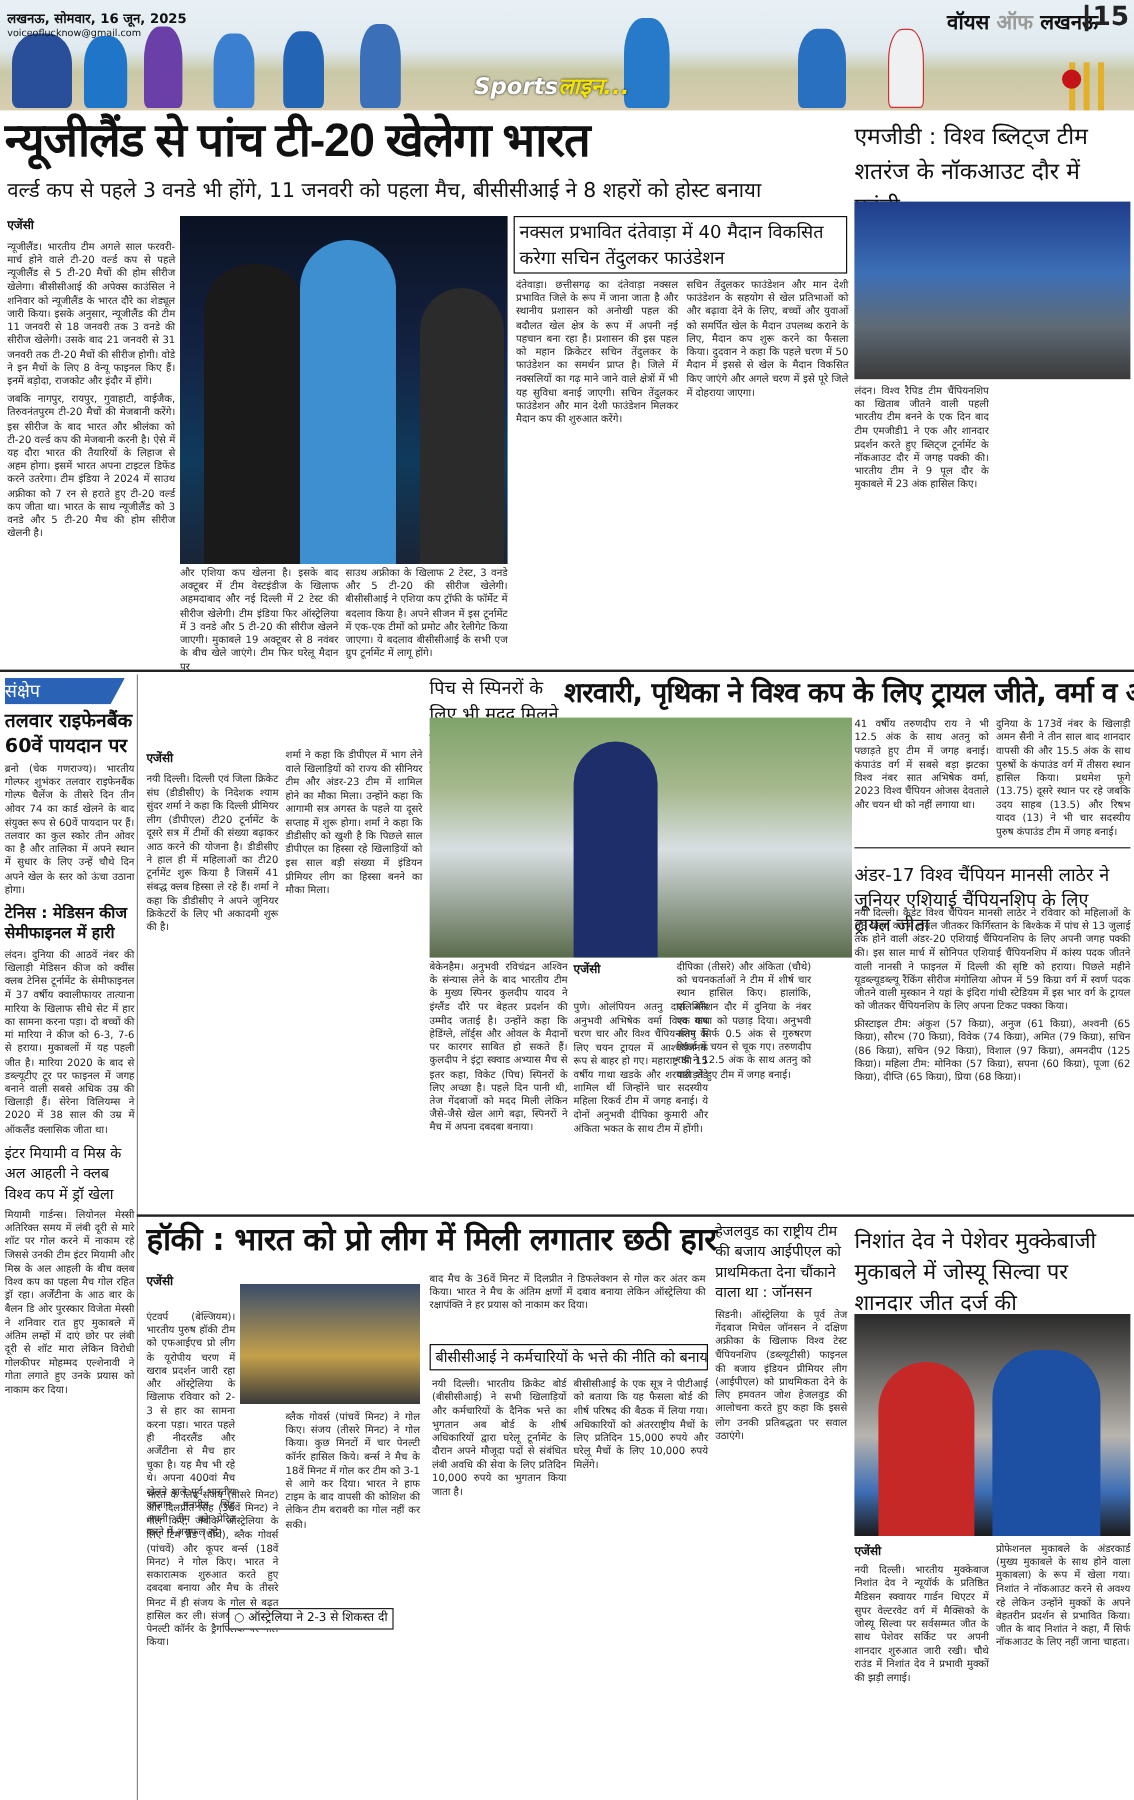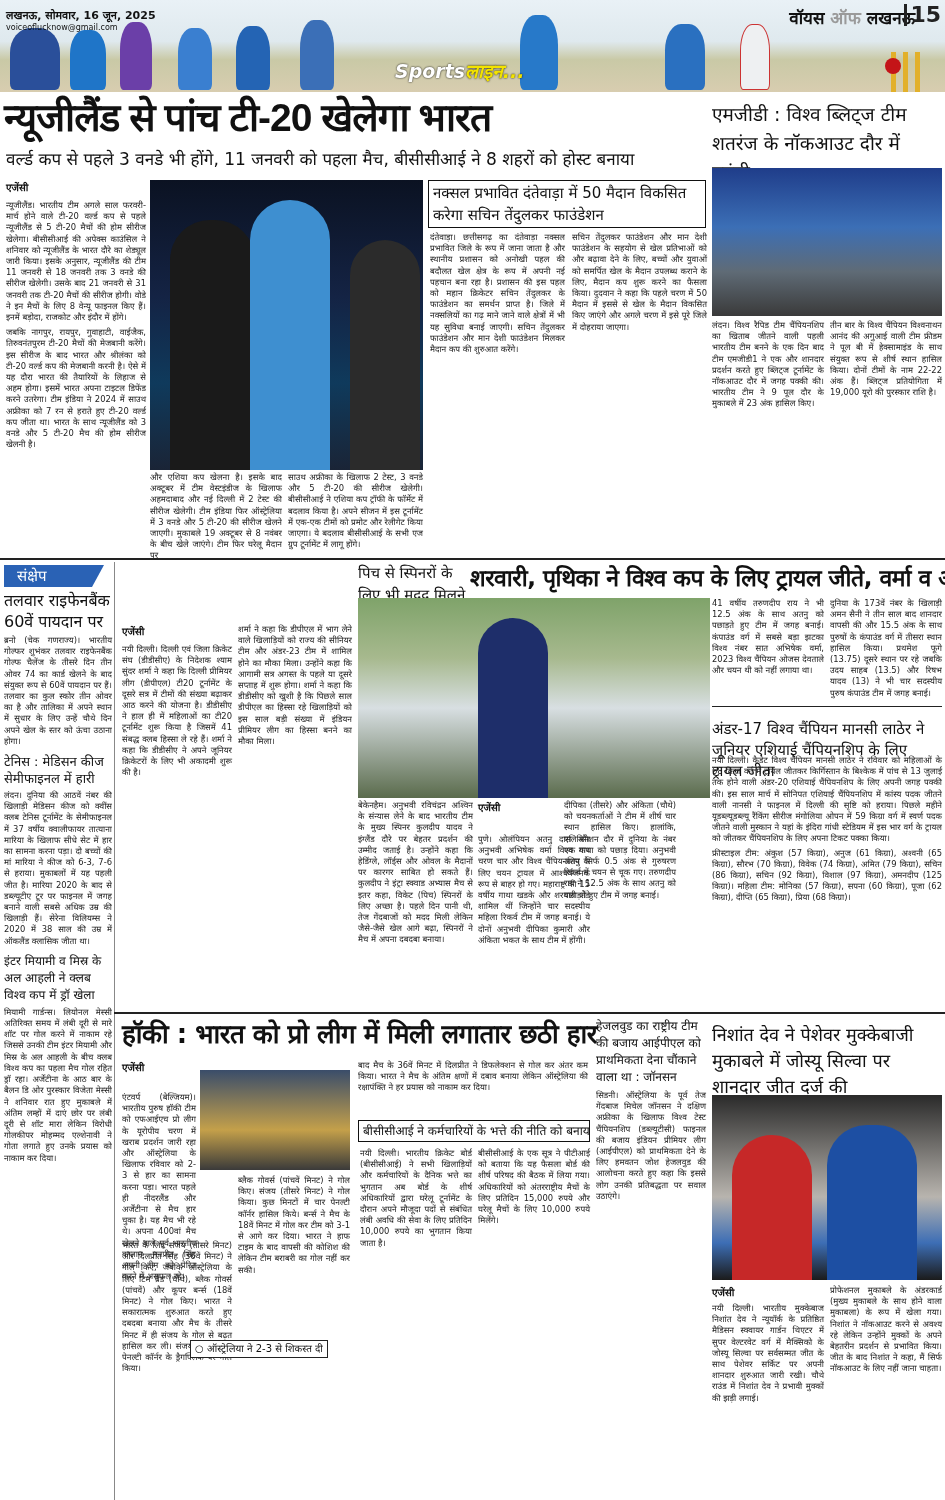--- a/index.html
+++ b/index.html
@@ -31,22 +31,22 @@
 .ph-archery{left:358px;top:598px;width:352px;height:200px;background:linear-gradient(180deg,#7fa36a 0%,#a7b98e 30%,#d8dfe2 55%,#5a6b4c 100%)}
 .ph-archery .ar{position:absolute;left:120px;top:20px;width:70px;height:180px;background:#1e2e6a;border-radius:35px 35px 0 0}
 .ph-hockey{left:200px;top:1070px;width:150px;height:100px;background:linear-gradient(180deg,#3a4d6a,#c4a04a 60%,#3a3a3a)}
 .ph-boxing{left:712px;top:1095px;width:230px;height:185px;background:linear-gradient(180deg,#2a2a2a,#b8b4ae 55%,#3d6eb5 80%,#1b1b1b)}
 .ph-boxing .b1{position:absolute;left:20px;top:40px;width:80px;height:145px;background:#c62828;border-radius:40px 40px 0 0}
 .ph-boxing .b2{position:absolute;left:115px;top:30px;width:90px;height:155px;background:#1d4fa3;border-radius:40px 40px 0 0}
 .boxed-head{position:absolute;border:1.5px solid #111;font-size:15px;line-height:22px;padding:1px 4px;background:#fff}
 .col{position:absolute}
 .vrule{position:absolute;width:1px;background:#888}
 .hrule{position:absolute;height:2px;background:#222}
-.sankshep{position:absolute;left:4px;top:565px;width:100px;height:22px;background:#2a62b5;color:#fff;font-size:15px;line-height:22px;padding-left:13px;clip-path:polygon(0 0,100% 0,88% 100%,0 100%)}
-.tinyhead{font-size:16px;font-weight:normal;line-height:21px}
+.sankshep{position:absolute;left:4px;top:565px;width:100px;height:22px;background:#2a62b5;color:#fff;font-size:15px;line-height:22px;padding-left:0;clip-path:polygon(0 0,100% 0,88% 100%,0 100%)}
+.tinyhead{font-size:16px;font-weight:bold;line-height:21px}
 .h-mid{font-size:21px;line-height:28px;color:#111}
 .h-big2{font-size:25px;font-weight:bold;line-height:32px;white-space:nowrap;letter-spacing:-0.5px}
 .tag-box{position:absolute;border:1.5px solid #222;background:#fff;font-size:10px;line-height:16px;padding:0 4px;white-space:nowrap}
 </style>
 </head>
 <body>
 
 <div class="page">
 
   <div class="banner">
@@ -89,35 +89,32 @@
       <div class="p2"></div>
       <div class="p3"></div>
     </div>
   <div class="col" style="left:150px;top:472px;width:132px">
     <p class="body">और एशिया कप खेलना है। इसके बाद अक्टूबर में टीम वेस्टइंडीज के खिलाफ अहमदाबाद और नई दिल्ली में 2 टेस्ट की सीरीज खेलेगी। टीम इंडिया फिर ऑस्ट्रेलिया में 3 वनडे और 5 टी-20 की सीरीज खेलने जाएगी। मुकाबले 19 अक्टूबर से 8 नवंबर के बीच खेले जाएंगे। टीम फिर घरेलू मैदान पर</p>
   </div>
   <div class="col" style="left:288px;top:472px;width:135px">
     <p class="body">साउथ अफ्रीका के खिलाफ 2 टेस्ट, 3 वनडे और 5 टी-20 की सीरीज खेलेगी। बीसीसीआई ने एशिया कप ट्रॉफी के फॉर्मेट में बदलाव किया है। अपने सीजन में इस टूर्नामेंट में एक-एक टीमों को प्रमोट और रेलीगेट किया जाएगा। ये बदलाव बीसीसीआई के सभी एज ग्रुप टूर्नामेंट में लागू होंगे।</p>
   </div>
 
-  <div class="boxed-head" style="left:428px;top:180px;width:278px">नक्सल प्रभावित दंतेवाड़ा में 50 मैदान विकसित करेगा सचिन तेंदुलकर फाउंडेशन</div>
+  <div class="boxed-head" style="left:428px;top:180px;width:278px">नक्सल प्रभावित दंतेवाड़ा में 40 मैदान विकसित करेगा सचिन तेंदुलकर फाउंडेशन</div>
   <div class="col" style="left:430px;top:232px;width:135px">
     <p class="body">दंतेवाड़ा। छत्तीसगढ़ का दंतेवाड़ा नक्सल प्रभावित जिले के रूप में जाना जाता है और स्थानीय प्रशासन को अनोखी पहल की बदौलत खेल क्षेत्र के रूप में अपनी नई पहचान बना रहा है। प्रशासन की इस पहल को महान क्रिकेटर सचिन तेंदुलकर के फाउंडेशन का समर्थन प्राप्त है। जिले में नक्सलियों का गढ़ माने जाने वाले क्षेत्रों में भी यह सुविधा बनाई जाएगी। सचिन तेंदुलकर फाउंडेशन और मान देशी फाउंडेशन मिलकर मैदान कप की शुरुआत करेंगे।</p>
   </div>
   <div class="col" style="left:572px;top:232px;width:135px">
     <p class="body">सचिन तेंदुलकर फाउंडेशन और मान देशी फाउंडेशन के सहयोग से खेल प्रतिभाओं को और बढ़ावा देने के लिए, बच्चों और युवाओं को समर्पित खेल के मैदान उपलब्ध कराने के लिए, मैदान कप शुरू करने का फैसला किया। दुदवान ने कहा कि पहले चरण में 50 मैदान में इससे से खेल के मैदान विकसित किए जाएंगे और अगले चरण में इसे पूरे जिले में दोहराया जाएगा।</p>
   </div>
 
   <div class="side-head">एमजीडी : विश्व ब्लिट्ज टीम शतरंज के नॉकआउट दौर में पहुंची</div>
   <div class="photo ph-chess"></div>
   <div class="col" style="left:712px;top:320px;width:112px">
     <p class="body">लंदन। विश्व रैपिड टीम चैंपियनशिप का खिताब जीतने वाली पहली भारतीय टीम बनने के एक दिन बाद टीम एमजीडी1 ने एक और शानदार प्रदर्शन करते हुए ब्लिट्ज टूर्नामेंट के नॉकआउट दौर में जगह पक्की की। भारतीय टीम ने 9 पूल दौर के मुकाबले में 23 अंक हासिल किए।</p>
-  </div>
-  <div class="col" style="left:830px;top:320px;width:112px">
-    <p class="body">तीन बार के विश्व चैंपियन विश्वनाथन आनंद की अगुआई वाली टीम फ्रीडम ने पूल बी में हेक्सामाइंड के साथ संयुक्त रूप से शीर्ष स्थान हासिल किया। दोनों टीमों के नाम 22-22 अंक हैं। ब्लिट्ज प्रतियोगिता में 19,000 यूरो की पुरस्कार राशि है।</p>
   </div>
 
   <div class="hrule" style="left:0;top:558px;width:945px"></div>
 
   <div class="sankshep">संक्षेप</div>
   <div class="col" style="left:4px;top:590px;width:108px">
     <div class="tinyhead">तलवार राइफेनबैंक 60वें पायदान पर</div>
     <p class="body" style="margin-top:3px">ब्रनो (चेक गणराज्य)। भारतीय गोल्फर शुभंकर तलवार राइफेनबैंक गोल्फ चैलेंज के तीसरे दिन तीन ओवर 74 का कार्ड खेलने के बाद संयुक्त रूप से 60वें पायदान पर हैं। तलवार का कुल स्कोर तीन ओवर का है और तालिका में अपने स्थान में सुधार के लिए उन्हें चौथे दिन अपने खेल के स्तर को ऊंचा उठाना होगा।</p>
     <div class="tinyhead" style="margin-top:6px;font-size:13px;line-height:17px">टेनिस : मेडिसन कीज सेमीफाइनल में हारी</div>
     <p class="body" style="margin-top:3px">लंदन। दुनिया की आठवें नंबर की खिलाड़ी मेडिसन कीज को क्वींस क्लब टेनिस टूर्नामेंट के सेमीफाइनल में 37 वर्षीय क्वालीफायर तात्याना मारिया के खिलाफ सीधे सेट में हार का सामना करना पड़ा। दो बच्चों की मां मारिया ने कीज को 6-3, 7-6 से हराया। मुकाबलों में यह पहली जीत है। मारिया 2020 के बाद से डब्ल्यूटीए टूर पर फाइनल में जगह बनाने वाली सबसे अधिक उम्र की खिलाड़ी हैं। सेरेना विलियम्स ने 2020 में 38 साल की उम्र में ऑकलैंड क्लासिक जीता था।</p>

